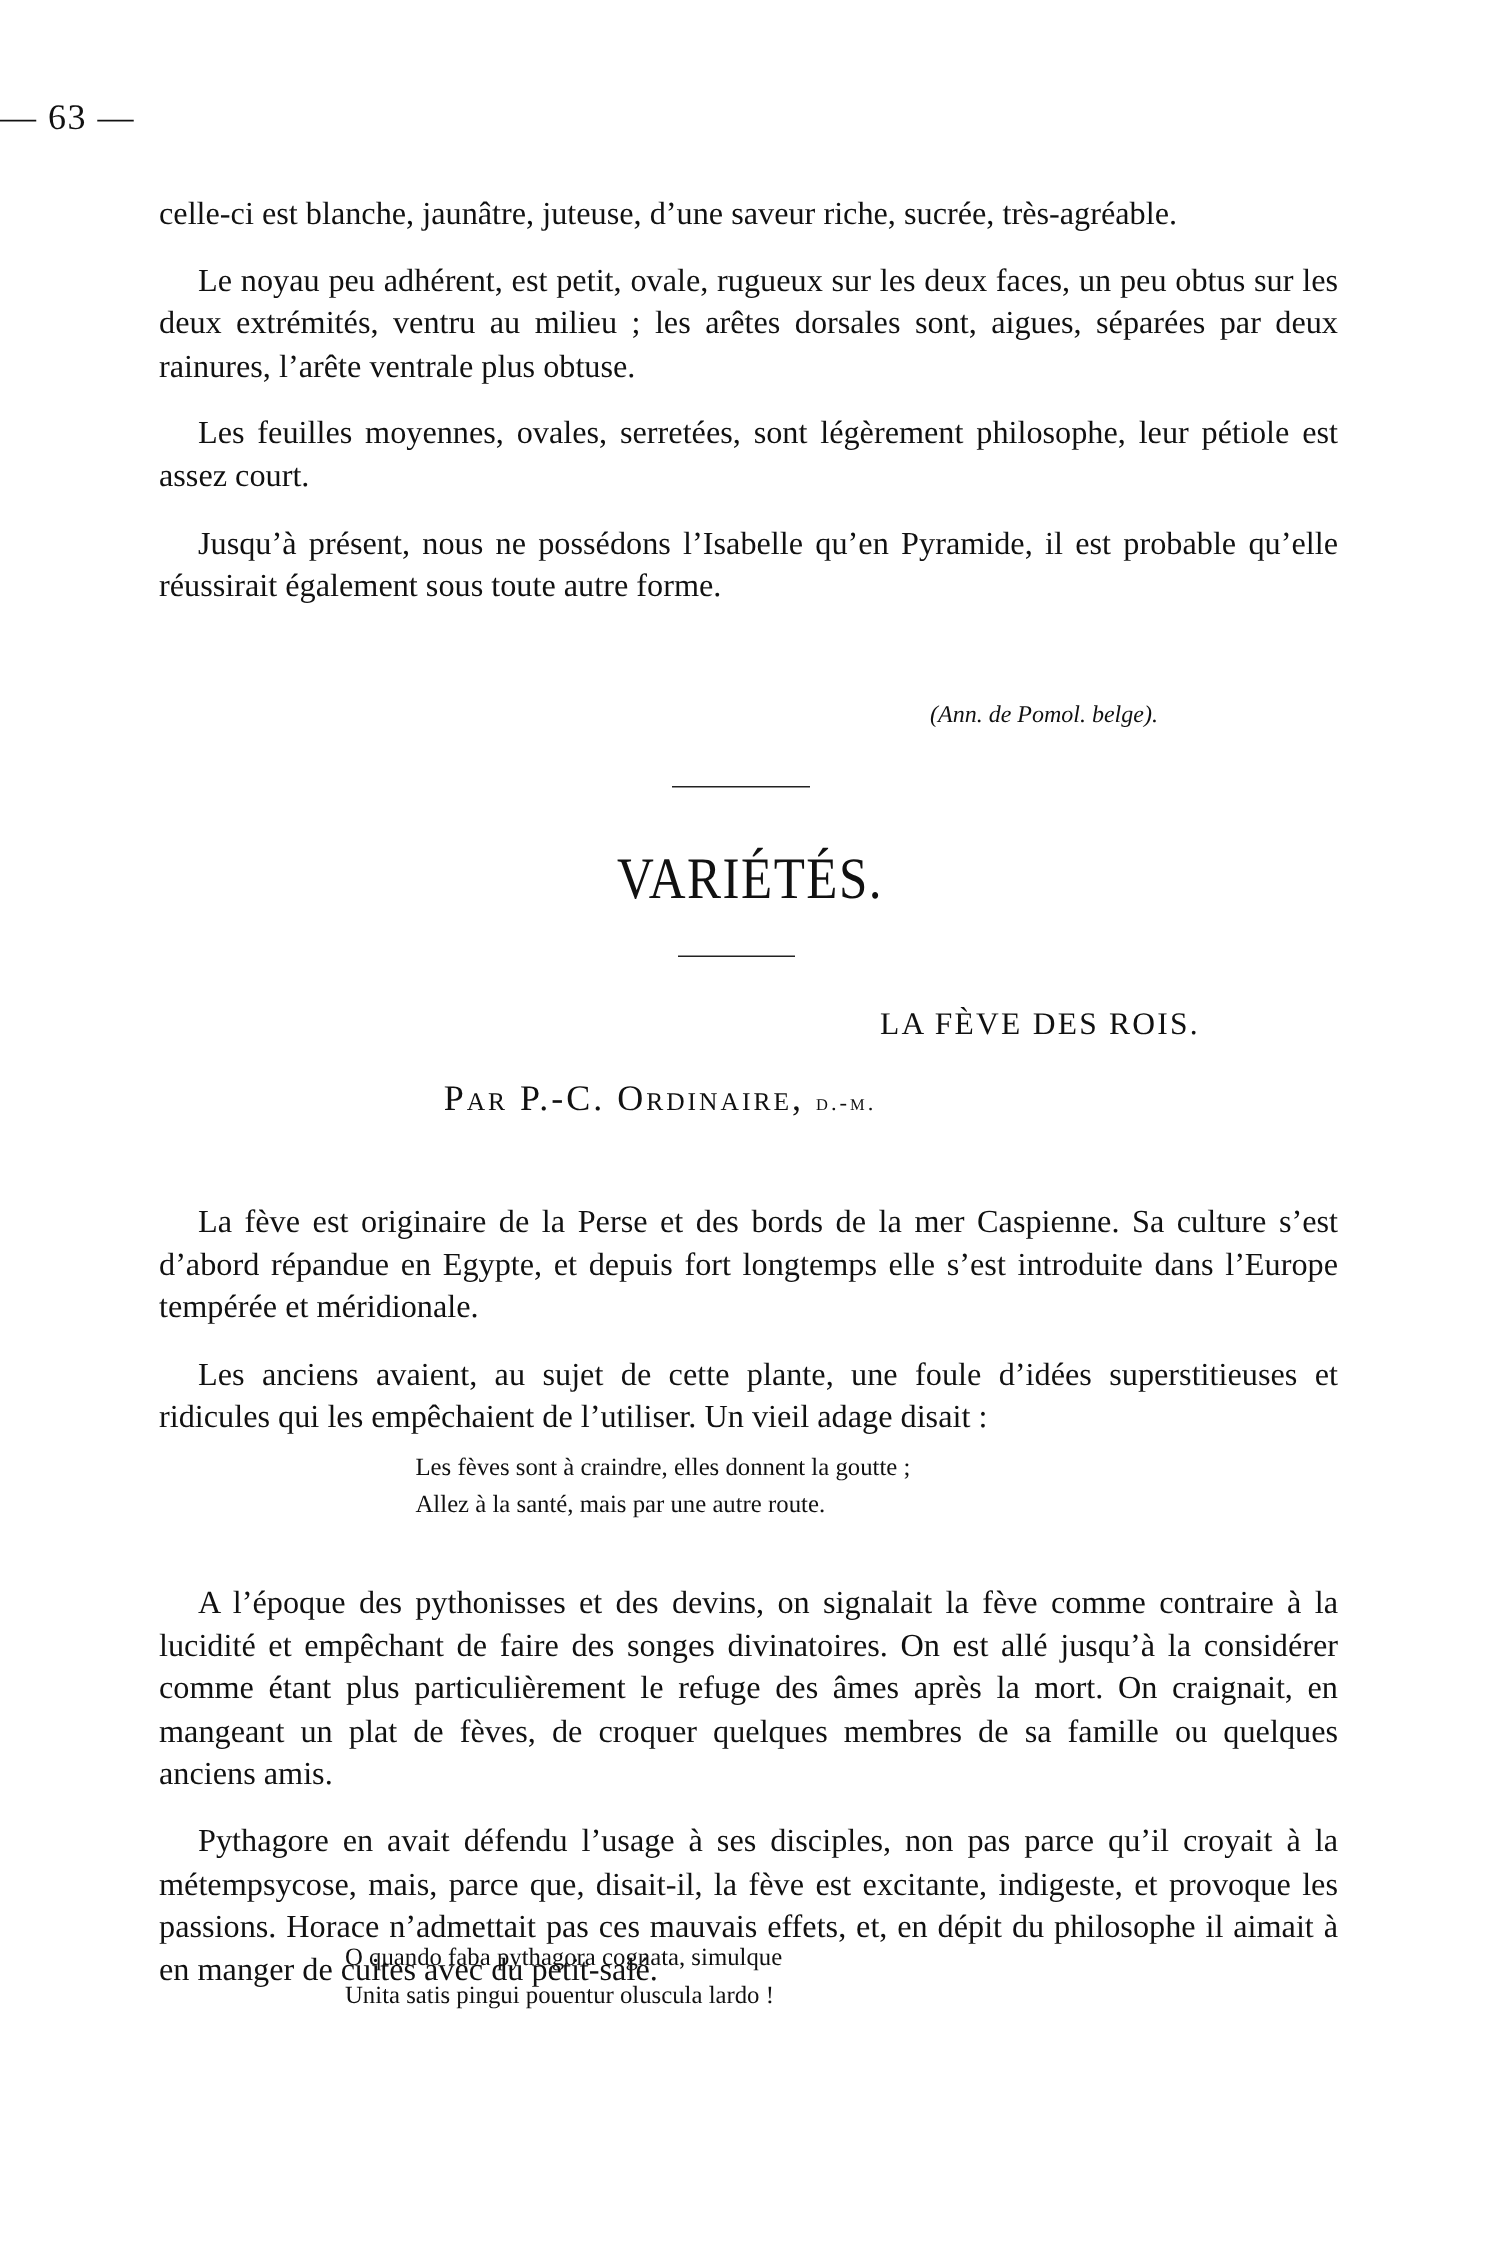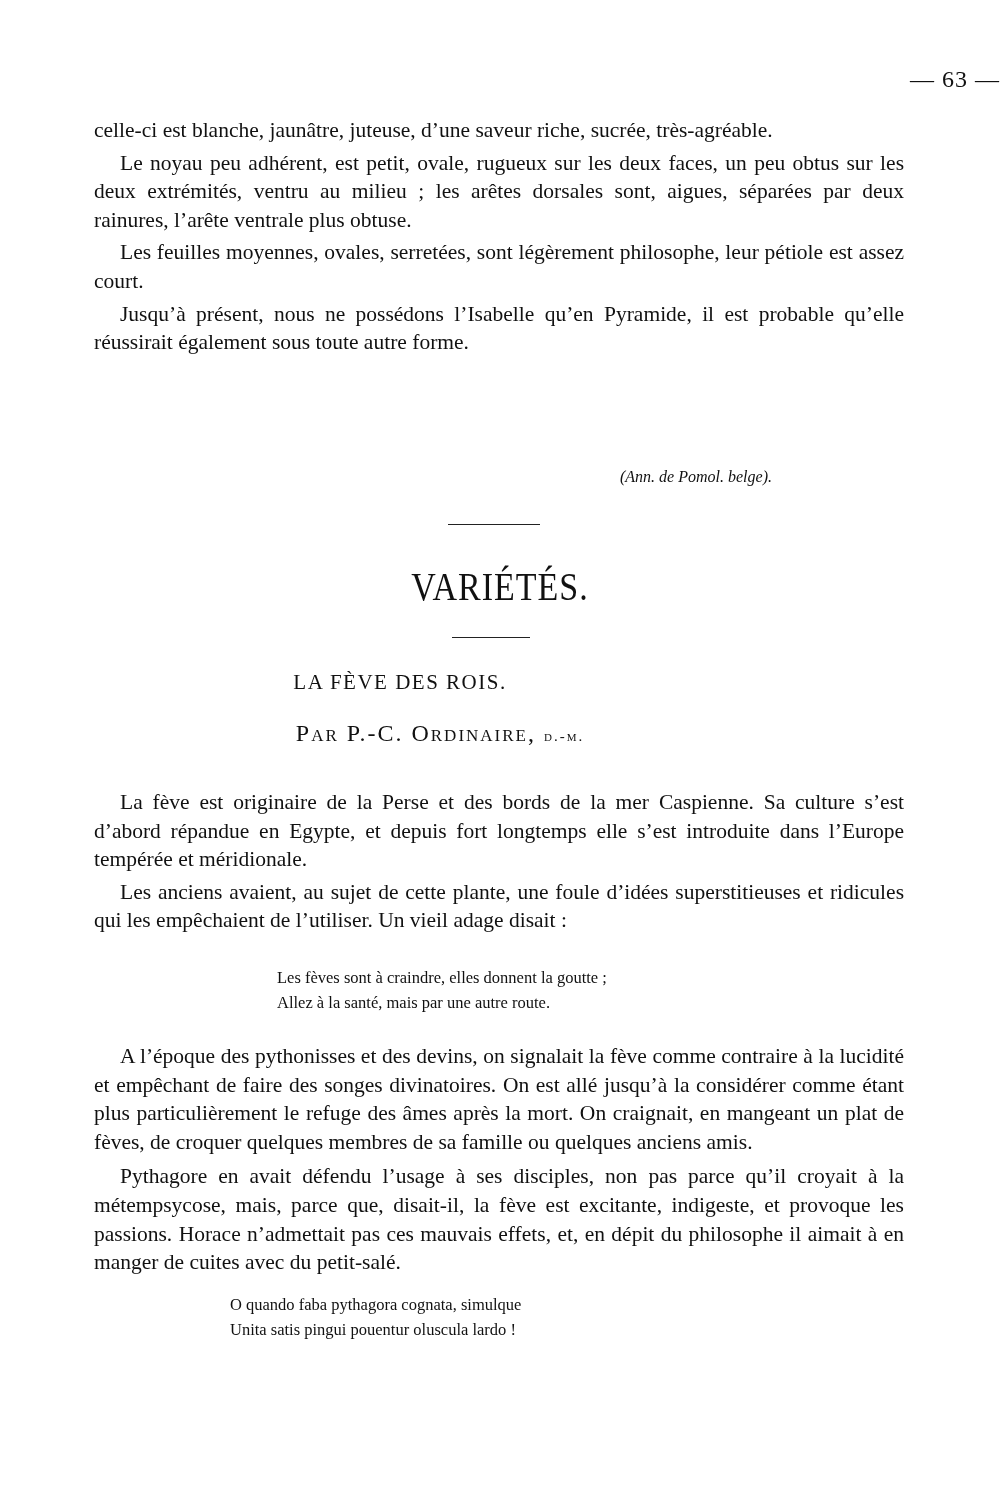--- a/index.html
+++ b/index.html
@@ -1,29 +1,29 @@
 <!DOCTYPE html>
 <html><head>
 <meta charset="utf-8">
 <style>
   html, body { margin: 0; padding: 0; background: #ffffff; }
   body { width: 1000px; height: 1511px; position: relative; overflow: hidden;
          font-family: "Liberation Serif", "DejaVu Serif", serif; color: #111; }
   .page { position: absolute; left: 0; top: 0; width: 1000px; height: 1511px; }
-  .pagenum { position: absolute; top: 66px; left: 0; width: 1000px; text-align: right;
+  .pagenum { position: absolute; top: 66px; left: 0; width: 1000px; text-align: left;
              font-size: 24px; letter-spacing: 1px; }
   .textblock { position: absolute; left: 90px; width: 818px; font-size: 21.5px;
                line-height: 28.6px; text-align: justify; }
-  .textblock p { margin: 4px; }
+  .textblock p { margin: 16px; }
   .textblock p.ind { text-indent: 26px; }
   .cite { position: absolute; top: 468px; left: 620px; font-size: 16px; font-style: italic; }
   .rule { position: absolute; height: 0; border-top: 1.5px solid #222; }
   .title { position: absolute; top: 568px; left: 0; width: 1000px; text-align: center;
            font-size: 34px; font-weight: normal; letter-spacing: 1px; transform: scaleY(1.15); }
-  .subtitle { position: absolute; top: 670px; left: 0; width: 800px; text-align: center;
+  .subtitle { position: absolute; top: 670px; left: 0; width: 800px; text-align: right;
               font-size: 21px; letter-spacing: 1.5px; }
   .author { position: absolute; top: 720px; left: 0; width: 880px; text-align: center;
             font-size: 24px; font-variant: small-caps; letter-spacing: 2px; }
   .author .dm { font-size: 15px; }
   .verse { position: absolute; font-size: 16.5px; line-height: 24.5px; }
   .verse div { white-space: nowrap; }
 </style>
 </head>
 <body>
 

